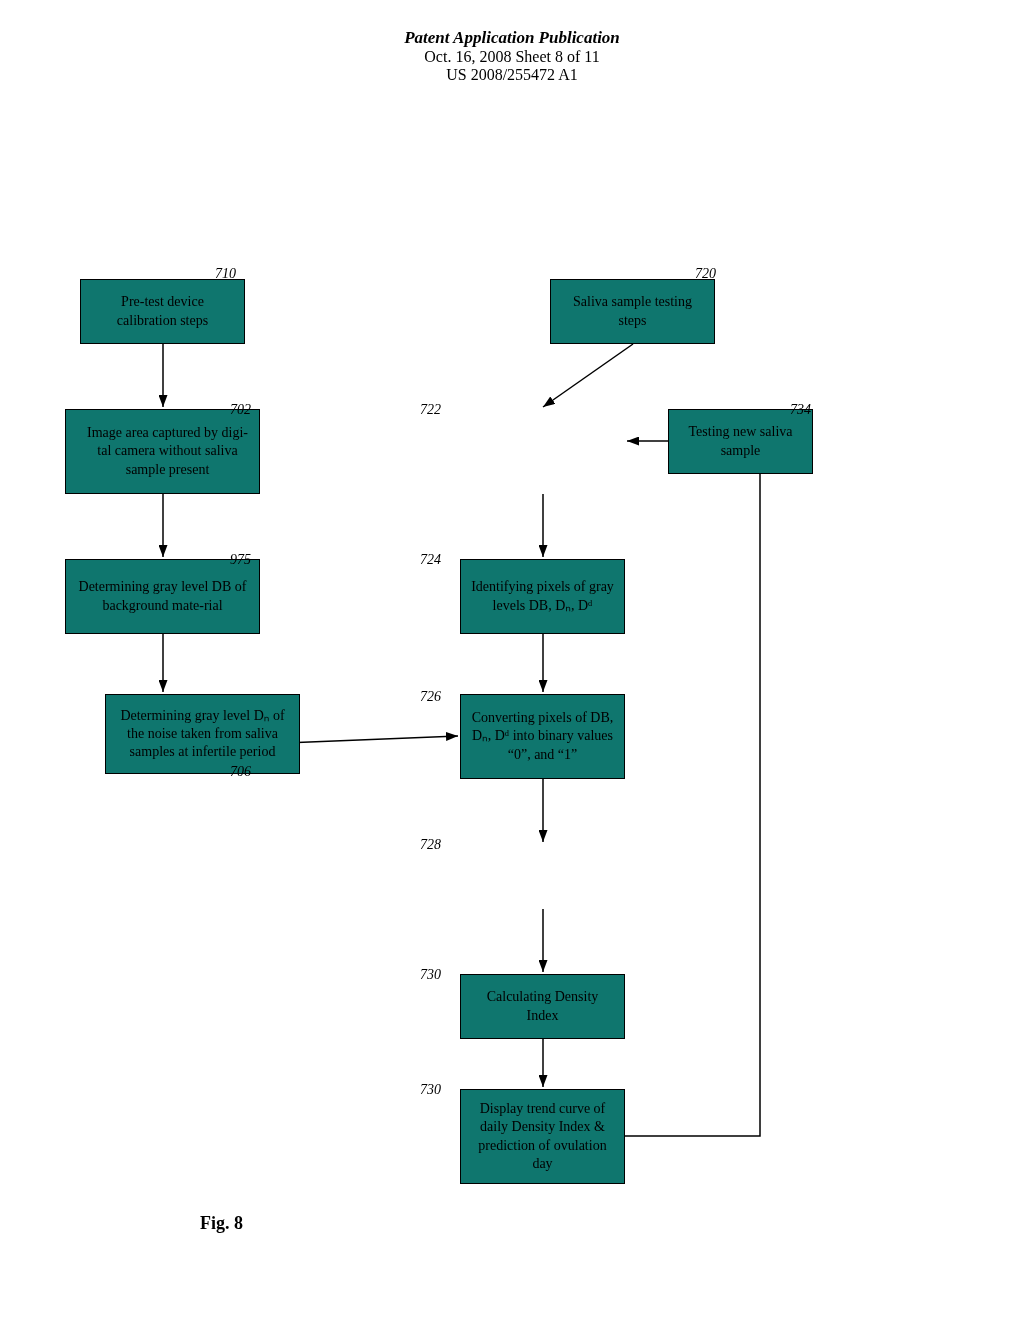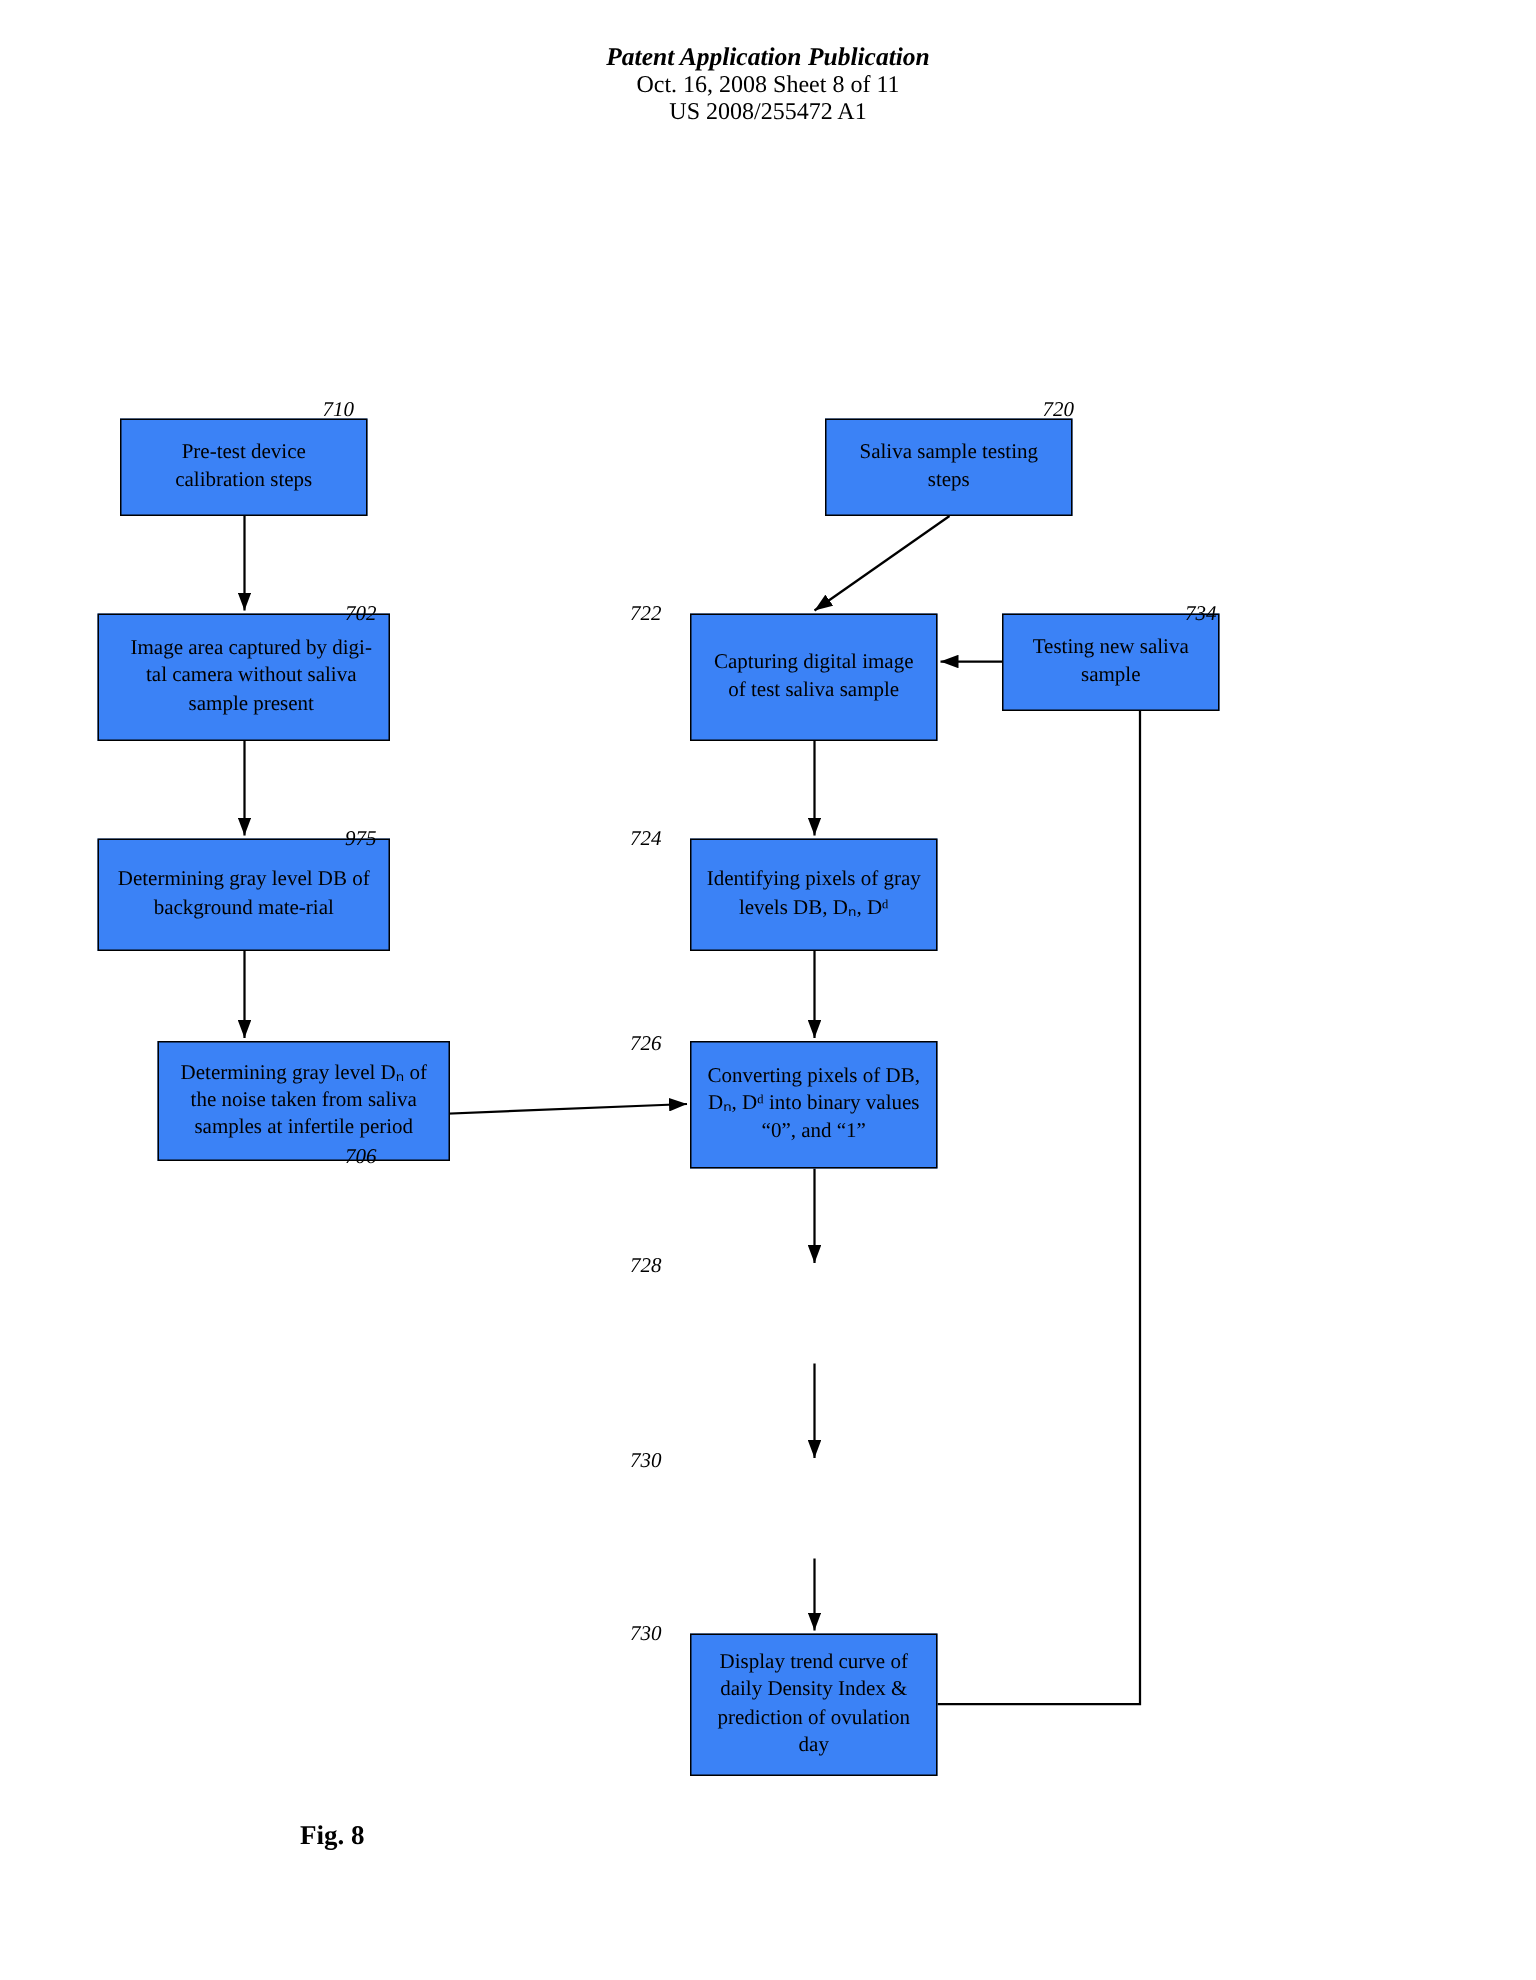--- a/index.html
+++ b/index.html
@@ -46,21 +46,21 @@
       position: relative;
       width: 100%;
       height: 1150px;
       margin-top: 10px;
     }
 
     
     .flow-box {
       position: absolute;
       border: 1.5px solid #000;
-      background: #3b82f6;
+      background: #0f766e;
       display: flex;
       align-items: center;
       justify-content: center;
       text-align: center;
       font-size: 14px;
       line-height: 1.3;
       padding: 8px 10px;
     }
 
     
@@ -164,23 +164,20 @@
       <span>706</span>
     </div>
 
     <div class="flow-box" style="left:550px; top:175px; width:165px; height:65px;">
       <span>Saliva sample testing steps</span>
     </div>
     <div class="node-label" style="left:695px; top:162px;">
       <span>720</span>
     </div>
 
-    <div class="flow-box" style="left:460px; top:305px; width:165px; height:85px;">
-      <span>Capturing digital image of test saliva sample</span>
-    </div>
     <div class="node-label" style="left:420px; top:298px;">
       <span>722</span>
     </div>
 
     <div class="flow-box" style="left:668px; top:305px; width:145px; height:65px;">
       <span>Testing new saliva sample</span>
     </div>
     <div class="node-label" style="left:790px; top:298px;">
       <span>734</span>
     </div>
@@ -196,20 +193,23 @@
       <span>Converting pixels of DB, Dₙ, Dᵈ into binary values “0”, and “1”</span>
     </div>
     <div class="node-label" style="left:420px; top:585px;">
       <span>726</span>
     </div>
 
     <div class="node-label" style="left:420px; top:733px;">
       <span>728</span>
     </div>
 
+    <div class="flow-box" style="left:460px; top:870px; width:165px; height:65px;">
+      <span>Calculating Density Index</span>
+    </div>
     <div class="node-label" style="left:420px; top:863px;">
       <span>730</span>
     </div>
 
     <div class="flow-box" style="left:460px; top:985px; width:165px; height:95px;">
       <span>Display trend curve of daily Density Index &amp; prediction of ovulation day</span>
     </div>
     <div class="node-label" style="left:420px; top:978px;">
       <span>730</span>
     </div>

